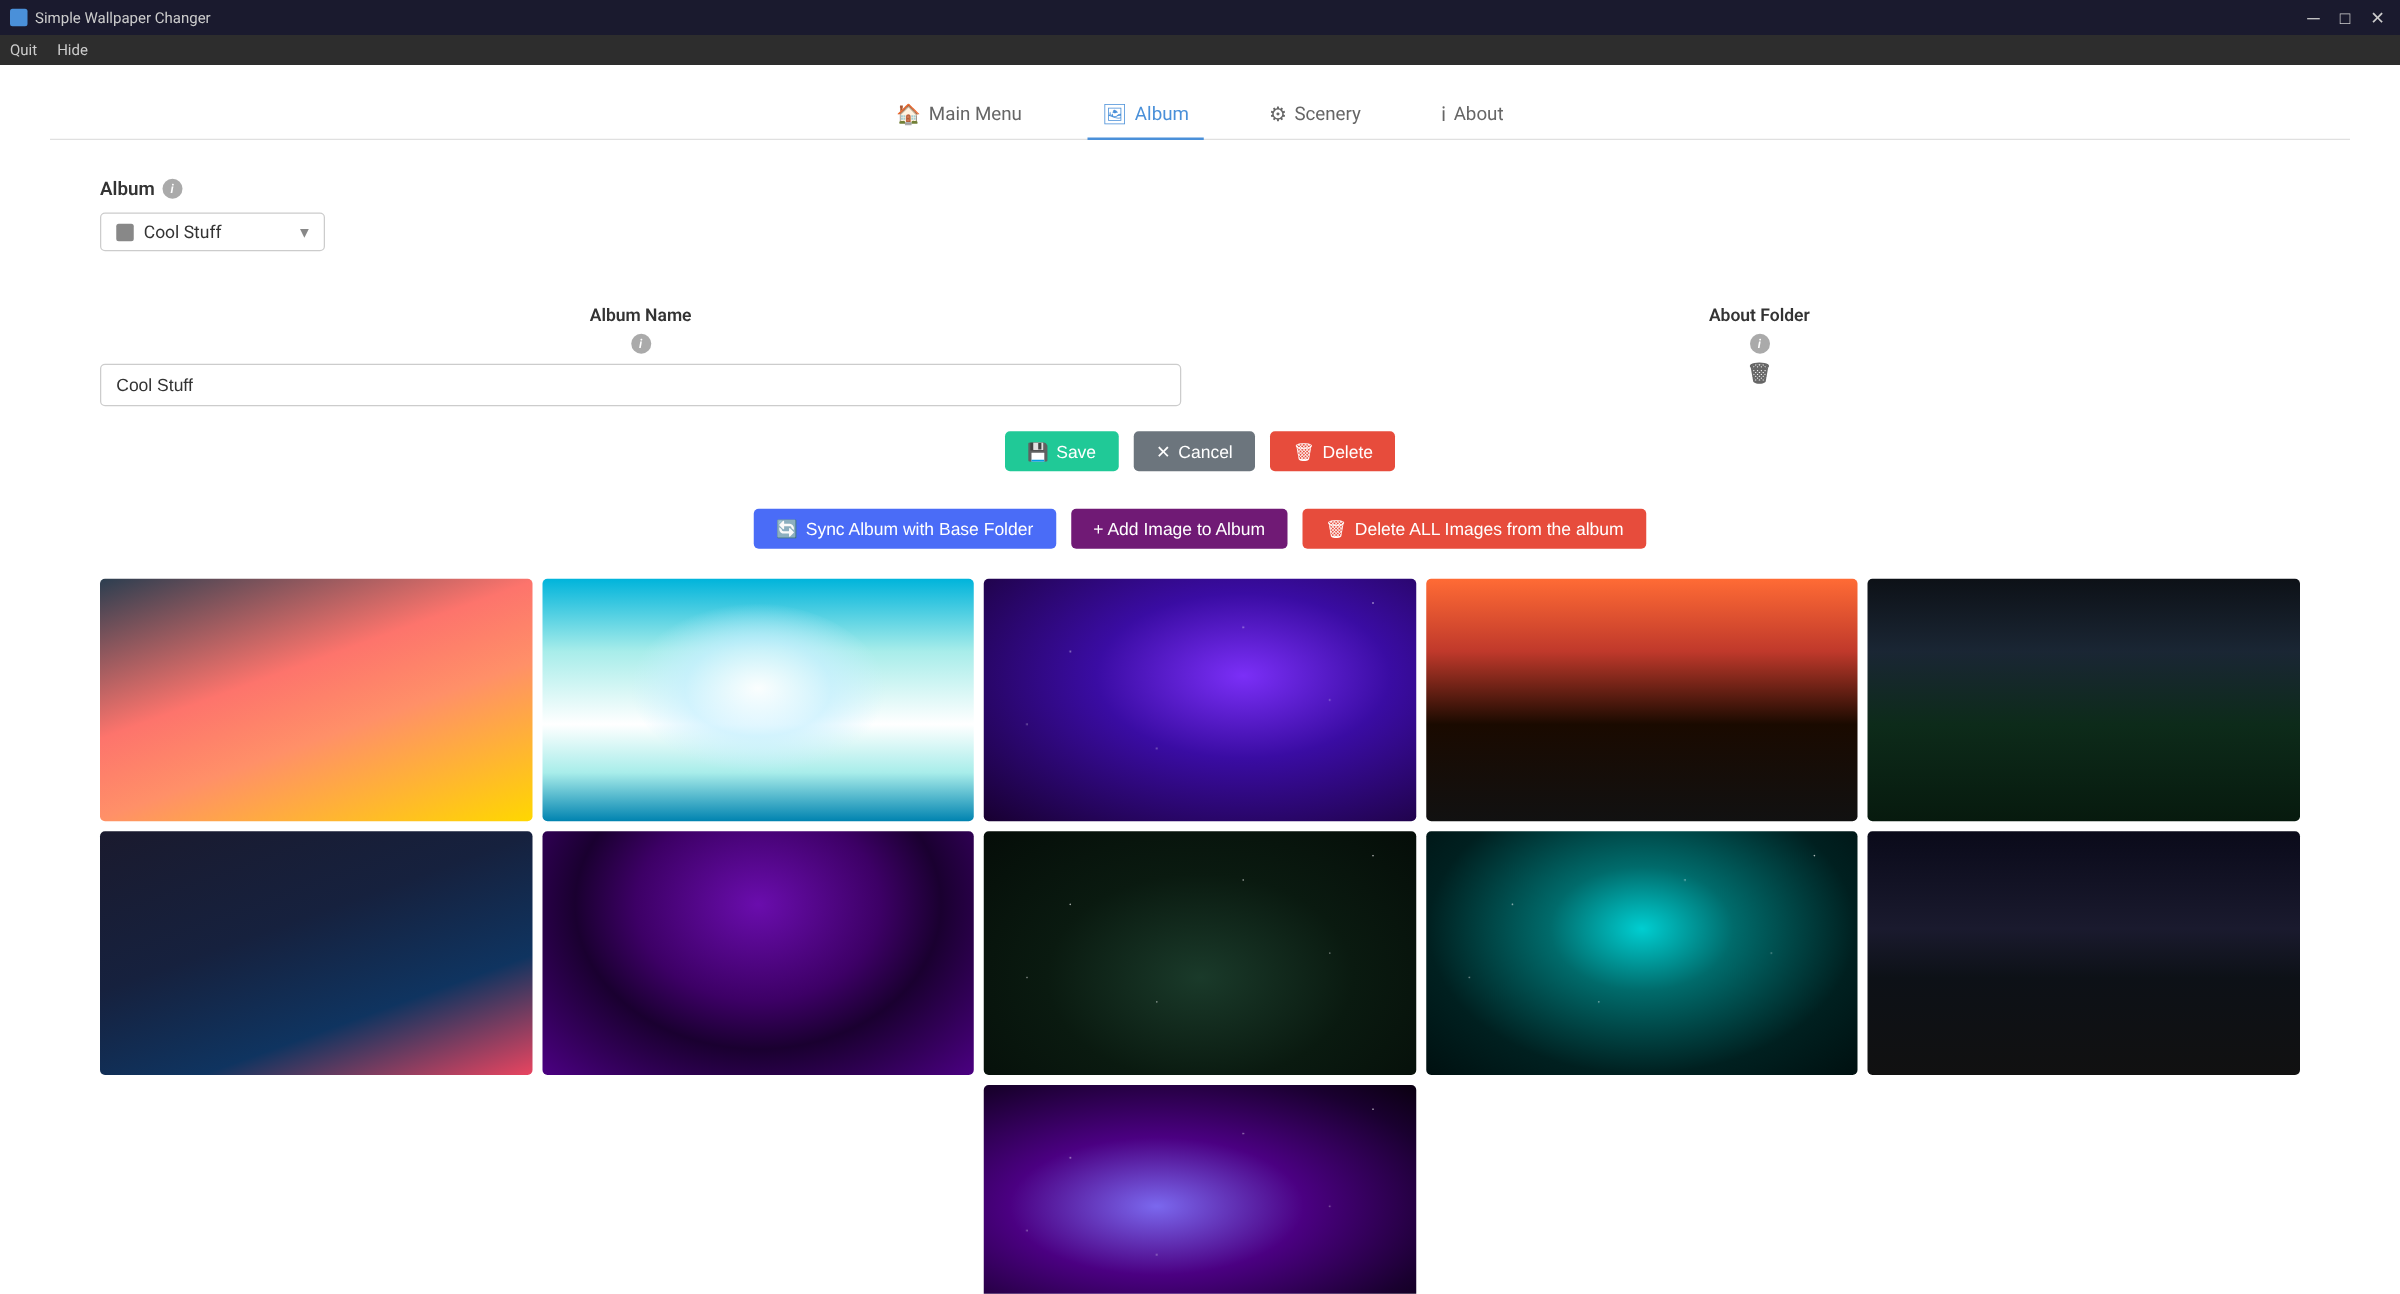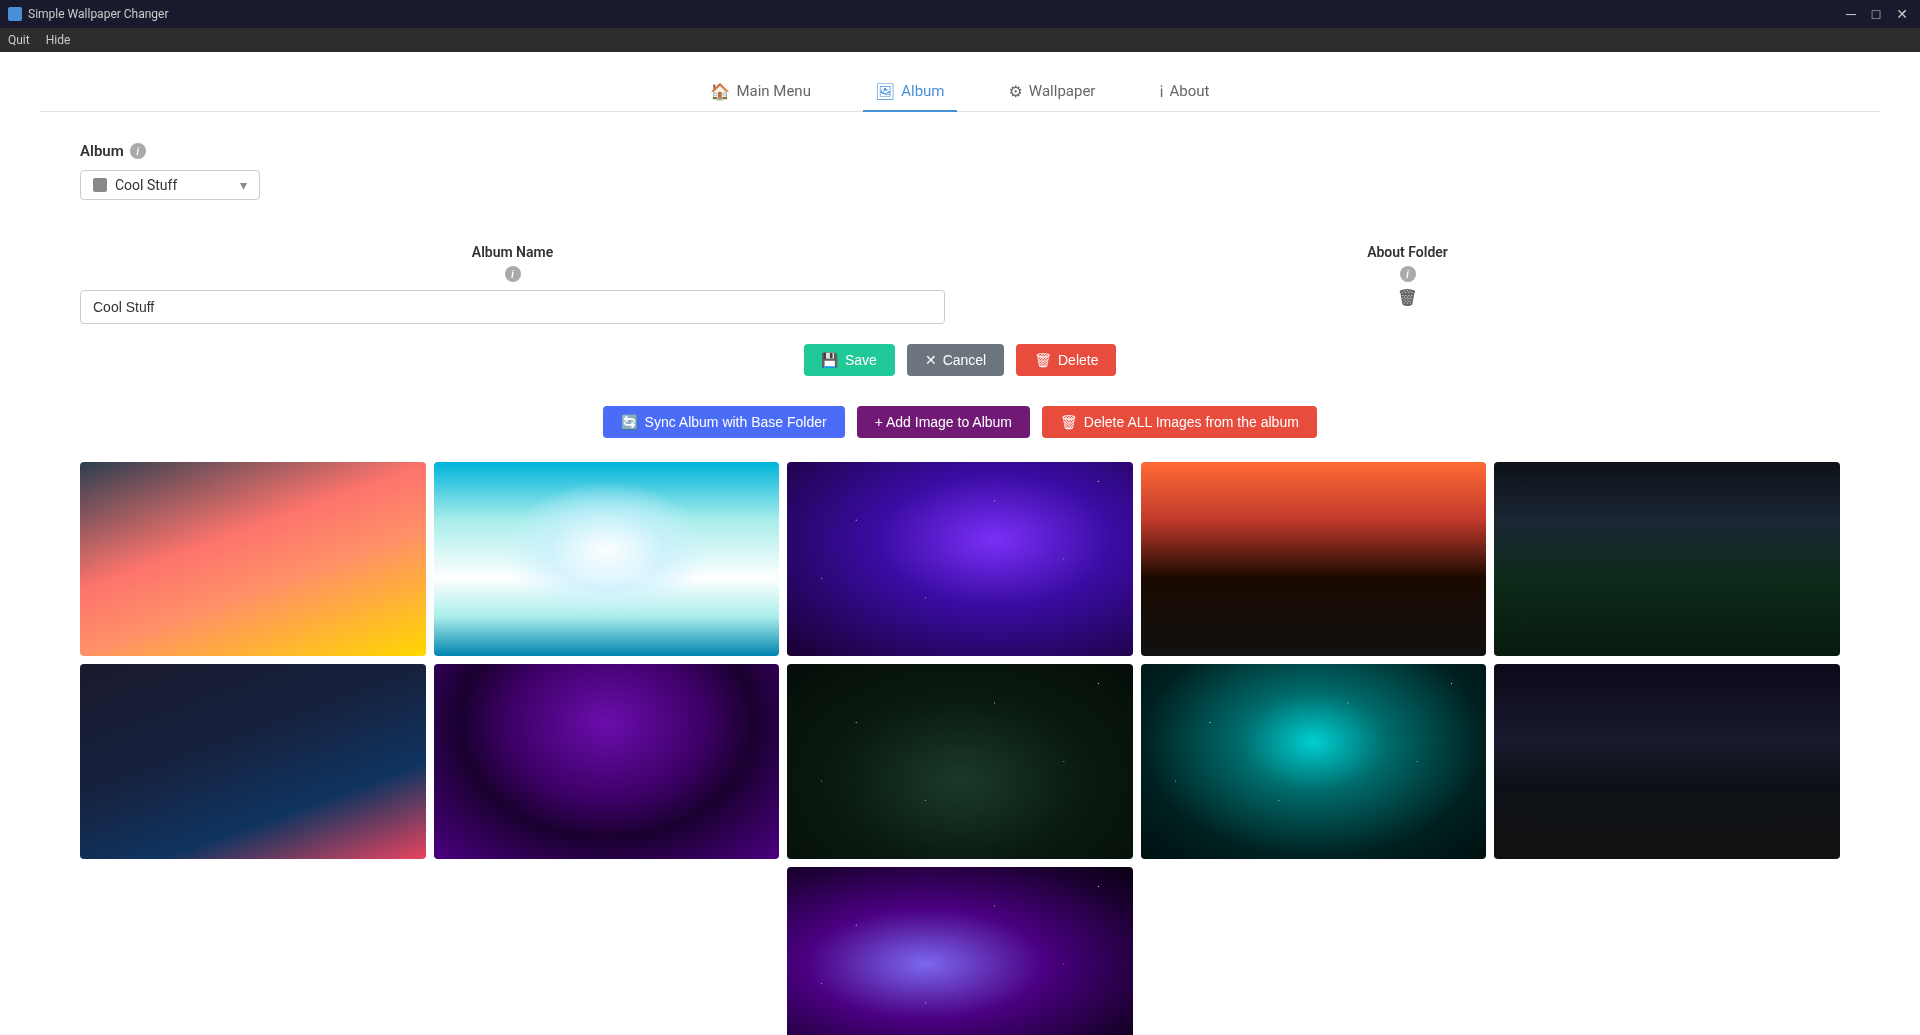--- a/index.html
+++ b/index.html
@@ -305,21 +305,21 @@
     <a class="nav-tab">
       <span class="nav-tab-icon">🏠</span>
       <span>Main Menu</span>
     </a>
     <a class="nav-tab active">
       <span class="nav-tab-icon">🖼</span>
       <span>Album</span>
     </a>
     <a class="nav-tab">
       <span class="nav-tab-icon">⚙</span>
-      <span>Wallpaper</span>
+      <span>Scenery</span>
     </a>
     <a class="nav-tab">
       <span class="nav-tab-icon">ℹ</span>
       <span>About</span>
     </a>
   </div>
 
   <div class="album-section" style="padding: 0 40px;">
     <div class="section-label">
       <span>Album</span>

